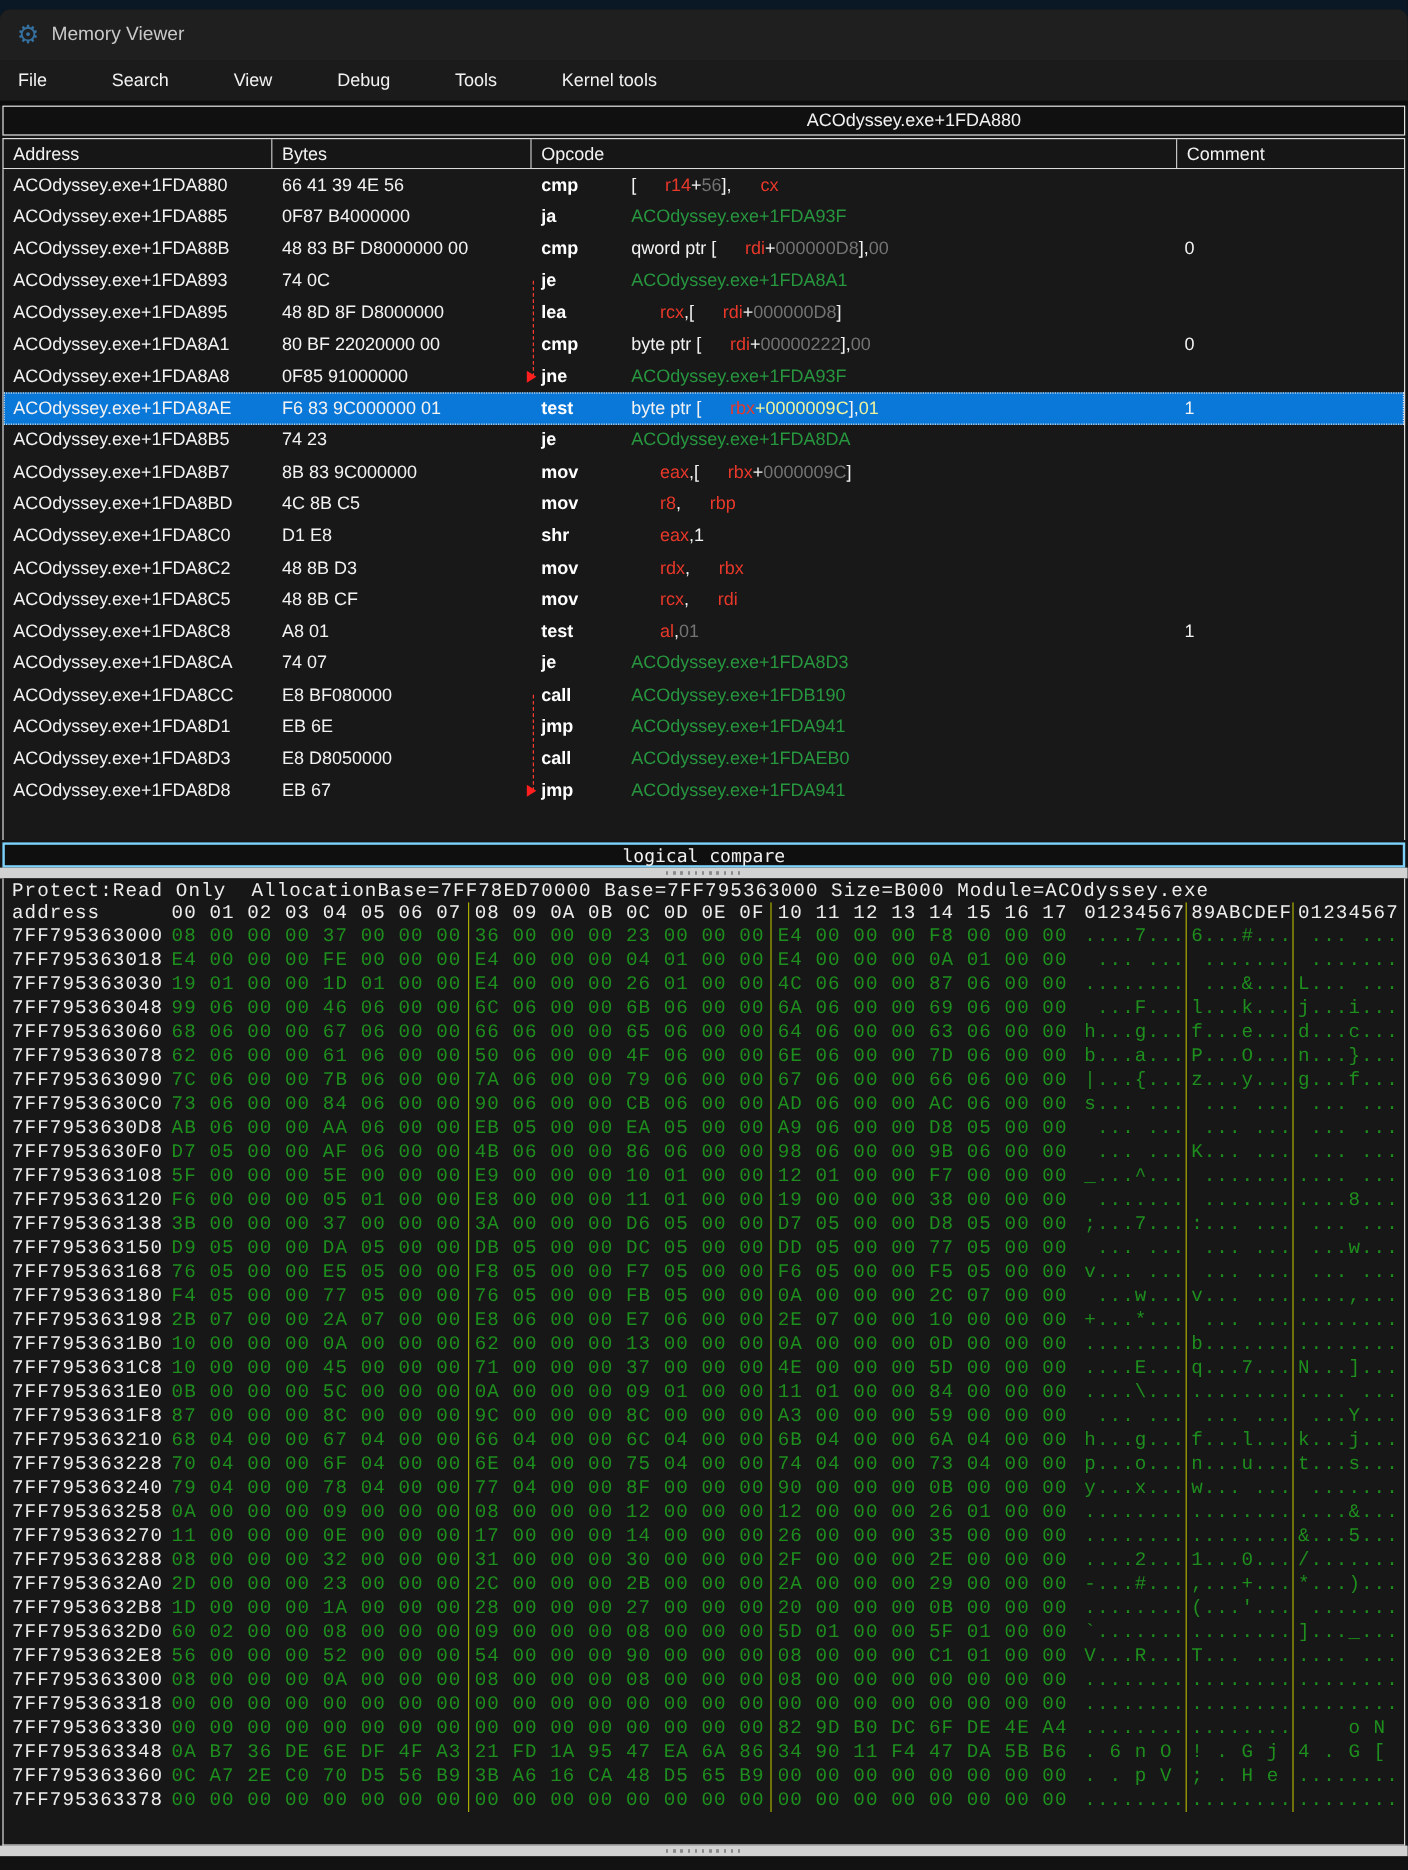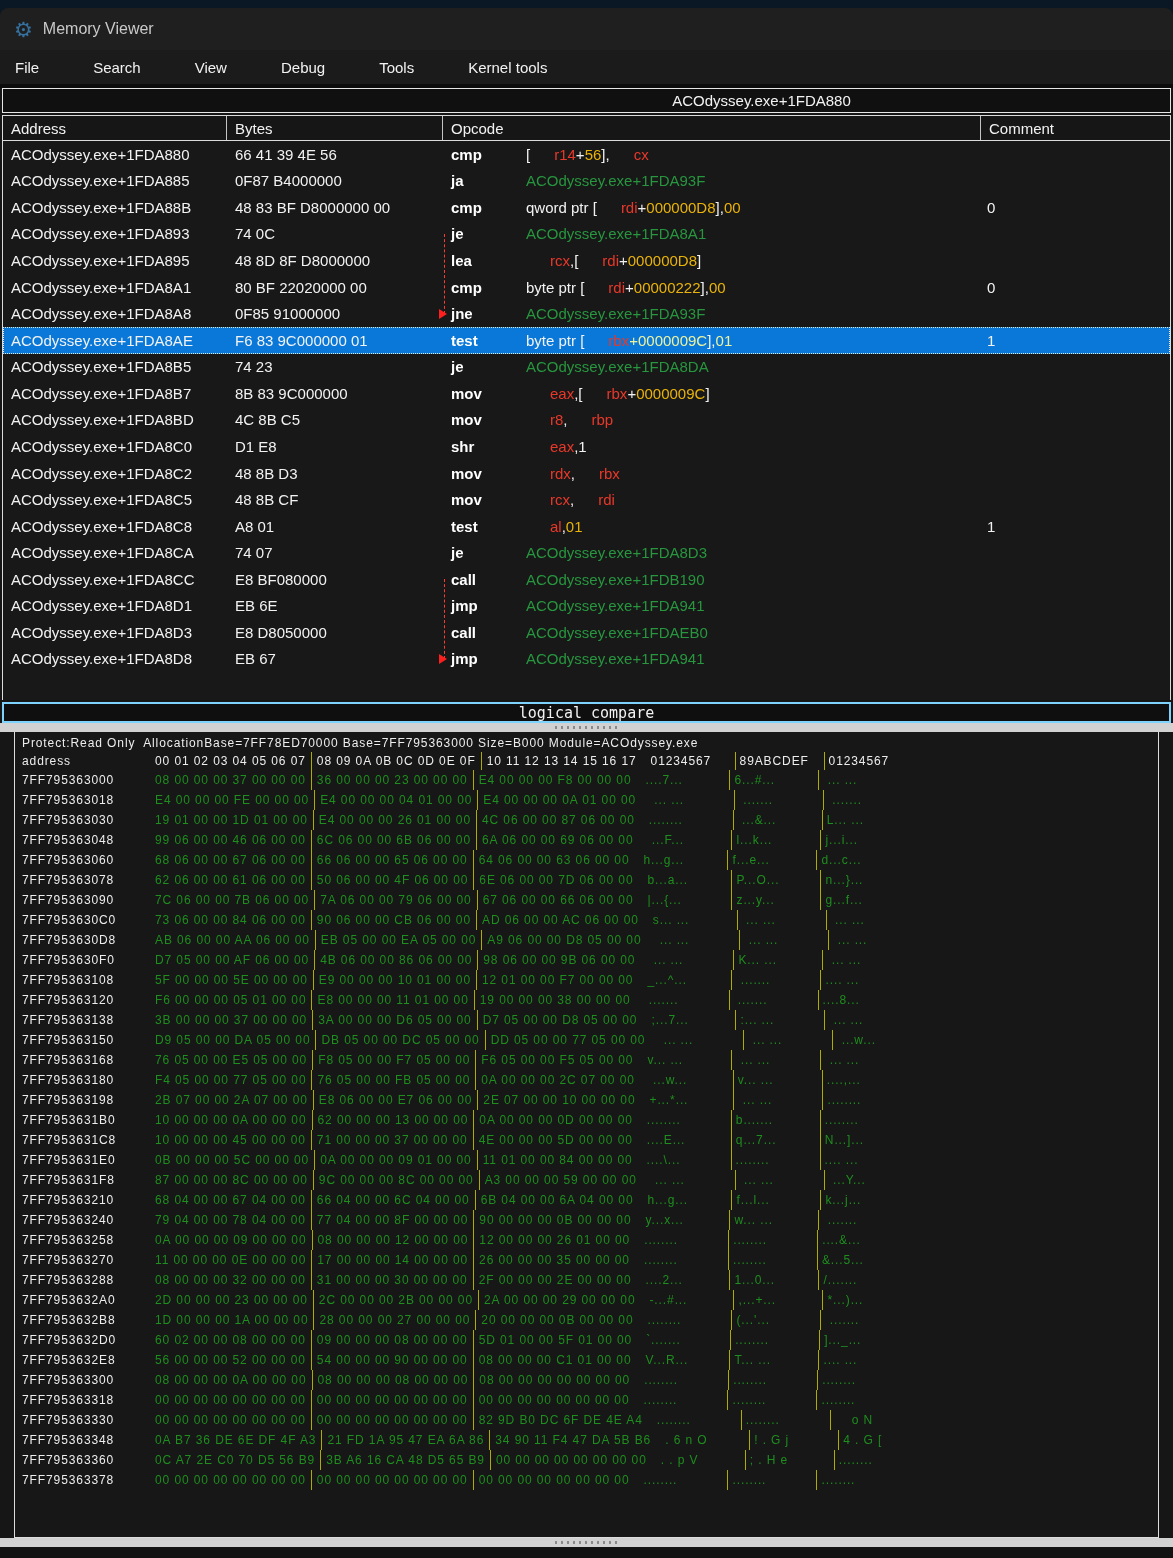--- a/index.html
+++ b/index.html
@@ -21,36 +21,36 @@
   .dgrid{display:grid;grid-template-columns:224px 216px 538px 1fr;box-sizing:border-box;}
   .colheader{margin:2px 2px 0 2px;height:26px;background:#161616;border:1px solid #dcdcdc;align-items:center;}
   .colheader .hc{color:#f2f2f2;font-size:15px;padding-left:8px;height:100%;display:flex;align-items:center;
     border-right:1px solid #c4c4c4;}
   .colheader .hc:last-child{border-right:none;}
   .drows{position:relative;margin:0 2px;height:559px;background:#181818;overflow:hidden;
     border-left:1px solid #dcdcdc;border-right:1px solid #dcdcdc;}
   .drow{height:26.57px;align-items:center;color:#f2f2f2;font-size:15px;}
   .drow .cell{padding-left:8px;white-space:nowrap;overflow:hidden;}
   .drow .mn{display:inline-block;width:75px;font-weight:bold;color:#ffffff;}
-  .op-w{color:#f2f2f2;} .op-r{color:#e8382a;margin-left:24px;} .op-b{color:#eab308;} .op-g{color:#27963f;} .op-y{color:#ecf2a0;}
+  .op-w{color:#f2f2f2;} .op-r{color:#e8382a;margin-left:24px;} .op-b{color:#737373;} .op-g{color:#27963f;} .op-y{color:#ecf2a0;}
   .drow.sel{background:#0a78d8;outline:1px dotted #e8e8e8;outline-offset:-1px;}
   .drow .comment{padding-left:6px;}
   .jarrow-line{position:absolute;width:0;border-left:1px dashed #ff3b30;left:441px;}
   .jarrow-head{position:absolute;width:0;height:0;border-top:5px solid transparent;border-bottom:5px solid transparent;
     border-left:8px solid #ff1f1f;left:436px;}
   
   .statusbar{margin:2px 2px 0 2px;height:21px;background:#0f0f0f;border:2px solid #7dd3fc;box-sizing:border-box;
     display:flex;align-items:center;justify-content:center;}
   .statusbar span{color:#f2f2f2;font-family:"DejaVu Sans Mono",monospace;font-size:15px;}
   
   .splitter{height:9px;background:#d2d2d2;display:flex;align-items:center;justify-content:center;}
   .grip{width:64px;height:3px;background:repeating-linear-gradient(90deg,#8a8a8a 0 2px,transparent 2px 6px);}
   
-  .hexpanel{margin:0 14px;background:#171717;border:1px solid #dcdcdc;border-top:none;box-sizing:border-box;
-    font-family:Liberation Sans, sans-serif;font-size:12px;letter-spacing:0.9px;overflow:hidden;padding-top:2px;height:806px;}
+  .hexpanel{margin:0 2px;background:#171717;border:1px solid #dcdcdc;border-top:none;box-sizing:border-box;
+    font-family:Liberation Mono, monospace;font-size:16px;letter-spacing:0.9px;overflow:hidden;padding-top:2px;height:806px;}
   .hexinfo{color:#ededed;white-space:pre;height:18px;line-height:18px;padding-left:7px;}
   .hexline{display:flex;white-space:pre;height:20px;line-height:20px;}
   .hexline.hhead{height:18px;line-height:18px;color:#ededed;}
   .haddr{width:140px;padding-left:7px;flex:none;color:#ededed;box-sizing:border-box;}
   .hg{flex:none;padding-right:5px;margin-right:5px;}
   .hg.sep{border-right:1px solid #adad00;}
   .hg.last{margin-right:9px;}
   .ha{flex:none;width:84px;}
   .ha.sepl{border-left:1px solid #adad00;padding-left:4px;}
   .hexbytes{color:#1e8e1e;}
@@ -240,20 +240,21 @@
         <div class="hexline"><span class="haddr">7FF795363138</span><span class="hg hexbytes sep">3B 00 00 00 37 00 00 00</span><span class="hg hexbytes sep">3A 00 00 00 D6 05 00 00</span><span class="hg hexbytes last">D7 05 00 00 D8 05 00 00</span><span class="ha hexascii">;...7...</span><span class="ha hexascii sepl">:... ...</span><span class="ha hexascii sepl"> ... ...</span></div>
         <div class="hexline"><span class="haddr">7FF795363150</span><span class="hg hexbytes sep">D9 05 00 00 DA 05 00 00</span><span class="hg hexbytes sep">DB 05 00 00 DC 05 00 00</span><span class="hg hexbytes last">DD 05 00 00 77 05 00 00</span><span class="ha hexascii"> ... ...</span><span class="ha hexascii sepl"> ... ...</span><span class="ha hexascii sepl"> ...w...</span></div>
         <div class="hexline"><span class="haddr">7FF795363168</span><span class="hg hexbytes sep">76 05 00 00 E5 05 00 00</span><span class="hg hexbytes sep">F8 05 00 00 F7 05 00 00</span><span class="hg hexbytes last">F6 05 00 00 F5 05 00 00</span><span class="ha hexascii">v... ...</span><span class="ha hexascii sepl"> ... ...</span><span class="ha hexascii sepl"> ... ...</span></div>
         <div class="hexline"><span class="haddr">7FF795363180</span><span class="hg hexbytes sep">F4 05 00 00 77 05 00 00</span><span class="hg hexbytes sep">76 05 00 00 FB 05 00 00</span><span class="hg hexbytes last">0A 00 00 00 2C 07 00 00</span><span class="ha hexascii"> ...w...</span><span class="ha hexascii sepl">v... ...</span><span class="ha hexascii sepl">....,...</span></div>
         <div class="hexline"><span class="haddr">7FF795363198</span><span class="hg hexbytes sep">2B 07 00 00 2A 07 00 00</span><span class="hg hexbytes sep">E8 06 00 00 E7 06 00 00</span><span class="hg hexbytes last">2E 07 00 00 10 00 00 00</span><span class="ha hexascii">+...*...</span><span class="ha hexascii sepl"> ... ...</span><span class="ha hexascii sepl">........</span></div>
         <div class="hexline"><span class="haddr">7FF7953631B0</span><span class="hg hexbytes sep">10 00 00 00 0A 00 00 00</span><span class="hg hexbytes sep">62 00 00 00 13 00 00 00</span><span class="hg hexbytes last">0A 00 00 00 0D 00 00 00</span><span class="ha hexascii">........</span><span class="ha hexascii sepl">b.......</span><span class="ha hexascii sepl">........</span></div>
         <div class="hexline"><span class="haddr">7FF7953631C8</span><span class="hg hexbytes sep">10 00 00 00 45 00 00 00</span><span class="hg hexbytes sep">71 00 00 00 37 00 00 00</span><span class="hg hexbytes last">4E 00 00 00 5D 00 00 00</span><span class="ha hexascii">....E...</span><span class="ha hexascii sepl">q...7...</span><span class="ha hexascii sepl">N...]...</span></div>
         <div class="hexline"><span class="haddr">7FF7953631E0</span><span class="hg hexbytes sep">0B 00 00 00 5C 00 00 00</span><span class="hg hexbytes sep">0A 00 00 00 09 01 00 00</span><span class="hg hexbytes last">11 01 00 00 84 00 00 00</span><span class="ha hexascii">....\...</span><span class="ha hexascii sepl">........</span><span class="ha hexascii sepl">.... ...</span></div>
         <div class="hexline"><span class="haddr">7FF7953631F8</span><span class="hg hexbytes sep">87 00 00 00 8C 00 00 00</span><span class="hg hexbytes sep">9C 00 00 00 8C 00 00 00</span><span class="hg hexbytes last">A3 00 00 00 59 00 00 00</span><span class="ha hexascii"> ... ...</span><span class="ha hexascii sepl"> ... ...</span><span class="ha hexascii sepl"> ...Y...</span></div>
         <div class="hexline"><span class="haddr">7FF795363210</span><span class="hg hexbytes sep">68 04 00 00 67 04 00 00</span><span class="hg hexbytes sep">66 04 00 00 6C 04 00 00</span><span class="hg hexbytes last">6B 04 00 00 6A 04 00 00</span><span class="ha hexascii">h...g...</span><span class="ha hexascii sepl">f...l...</span><span class="ha hexascii sepl">k...j...</span></div>
+        <div class="hexline"><span class="haddr">7FF795363228</span><span class="hg hexbytes sep">70 04 00 00 6F 04 00 00</span><span class="hg hexbytes sep">6E 04 00 00 75 04 00 00</span><span class="hg hexbytes last">74 04 00 00 73 04 00 00</span><span class="ha hexascii">p...o...</span><span class="ha hexascii sepl">n...u...</span><span class="ha hexascii sepl">t...s...</span></div>
         <div class="hexline"><span class="haddr">7FF795363240</span><span class="hg hexbytes sep">79 04 00 00 78 04 00 00</span><span class="hg hexbytes sep">77 04 00 00 8F 00 00 00</span><span class="hg hexbytes last">90 00 00 00 0B 00 00 00</span><span class="ha hexascii">y...x...</span><span class="ha hexascii sepl">w... ...</span><span class="ha hexascii sepl"> .......</span></div>
         <div class="hexline"><span class="haddr">7FF795363258</span><span class="hg hexbytes sep">0A 00 00 00 09 00 00 00</span><span class="hg hexbytes sep">08 00 00 00 12 00 00 00</span><span class="hg hexbytes last">12 00 00 00 26 01 00 00</span><span class="ha hexascii">........</span><span class="ha hexascii sepl">........</span><span class="ha hexascii sepl">....&amp;...</span></div>
         <div class="hexline"><span class="haddr">7FF795363270</span><span class="hg hexbytes sep">11 00 00 00 0E 00 00 00</span><span class="hg hexbytes sep">17 00 00 00 14 00 00 00</span><span class="hg hexbytes last">26 00 00 00 35 00 00 00</span><span class="ha hexascii">........</span><span class="ha hexascii sepl">........</span><span class="ha hexascii sepl">&amp;...5...</span></div>
         <div class="hexline"><span class="haddr">7FF795363288</span><span class="hg hexbytes sep">08 00 00 00 32 00 00 00</span><span class="hg hexbytes sep">31 00 00 00 30 00 00 00</span><span class="hg hexbytes last">2F 00 00 00 2E 00 00 00</span><span class="ha hexascii">....2...</span><span class="ha hexascii sepl">1...0...</span><span class="ha hexascii sepl">/.......</span></div>
         <div class="hexline"><span class="haddr">7FF7953632A0</span><span class="hg hexbytes sep">2D 00 00 00 23 00 00 00</span><span class="hg hexbytes sep">2C 00 00 00 2B 00 00 00</span><span class="hg hexbytes last">2A 00 00 00 29 00 00 00</span><span class="ha hexascii">-...#...</span><span class="ha hexascii sepl">,...+...</span><span class="ha hexascii sepl">*...)...</span></div>
         <div class="hexline"><span class="haddr">7FF7953632B8</span><span class="hg hexbytes sep">1D 00 00 00 1A 00 00 00</span><span class="hg hexbytes sep">28 00 00 00 27 00 00 00</span><span class="hg hexbytes last">20 00 00 00 0B 00 00 00</span><span class="ha hexascii">........</span><span class="ha hexascii sepl">(...'...</span><span class="ha hexascii sepl"> .......</span></div>
         <div class="hexline"><span class="haddr">7FF7953632D0</span><span class="hg hexbytes sep">60 02 00 00 08 00 00 00</span><span class="hg hexbytes sep">09 00 00 00 08 00 00 00</span><span class="hg hexbytes last">5D 01 00 00 5F 01 00 00</span><span class="ha hexascii">`.......</span><span class="ha hexascii sepl">........</span><span class="ha hexascii sepl">]..._...</span></div>
         <div class="hexline"><span class="haddr">7FF7953632E8</span><span class="hg hexbytes sep">56 00 00 00 52 00 00 00</span><span class="hg hexbytes sep">54 00 00 00 90 00 00 00</span><span class="hg hexbytes last">08 00 00 00 C1 01 00 00</span><span class="ha hexascii">V...R...</span><span class="ha hexascii sepl">T... ...</span><span class="ha hexascii sepl">.... ...</span></div>
         <div class="hexline"><span class="haddr">7FF795363300</span><span class="hg hexbytes sep">08 00 00 00 0A 00 00 00</span><span class="hg hexbytes sep">08 00 00 00 08 00 00 00</span><span class="hg hexbytes last">08 00 00 00 00 00 00 00</span><span class="ha hexascii">........</span><span class="ha hexascii sepl">........</span><span class="ha hexascii sepl">........</span></div>
         <div class="hexline"><span class="haddr">7FF795363318</span><span class="hg hexbytes sep">00 00 00 00 00 00 00 00</span><span class="hg hexbytes sep">00 00 00 00 00 00 00 00</span><span class="hg hexbytes last">00 00 00 00 00 00 00 00</span><span class="ha hexascii">........</span><span class="ha hexascii sepl">........</span><span class="ha hexascii sepl">........</span></div>

